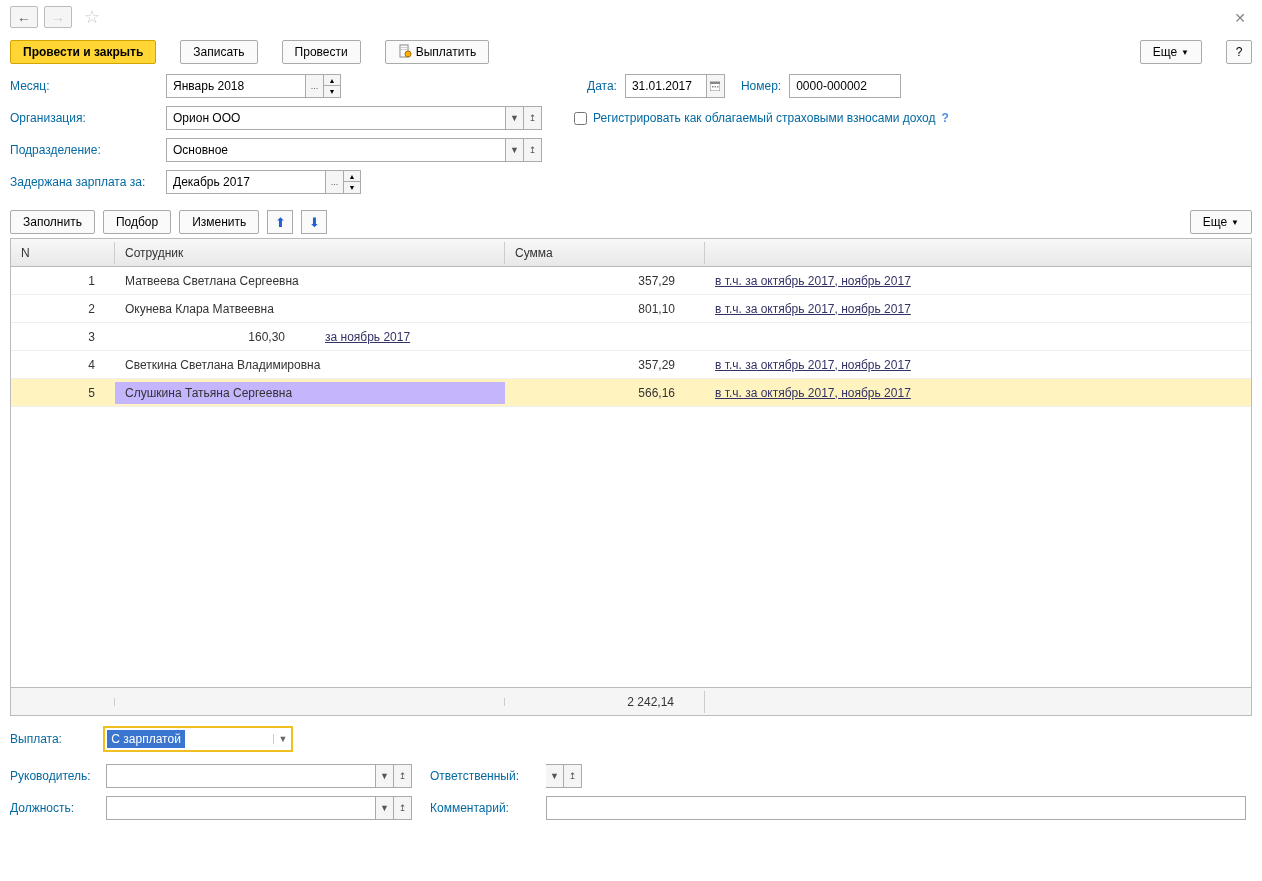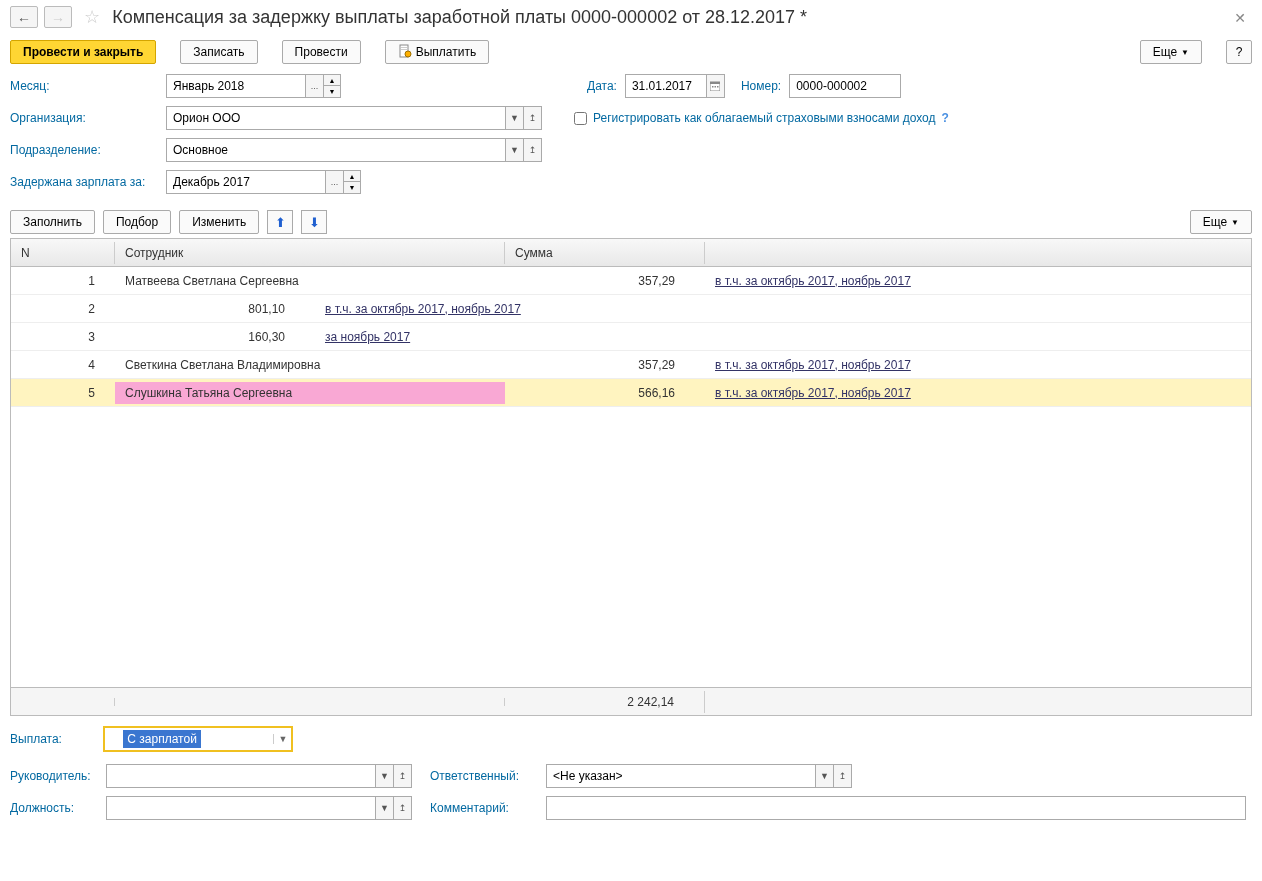--- a/index.html
+++ b/index.html
@@ -41,52 +41,51 @@
 .grid-head > div { padding: 4px 10px; border-right: 1px solid #ccc; font-size: 12px; }
 .col-n { width: 104px; text-align: left; }
 .col-emp { width: 390px; }
 .col-sum { width: 200px; }
 .col-detail { flex: 1; border-right: none !important; }
 
 .grid-body { height: 420px; overflow-y: auto; background: #fff; }
 .grid-row { display: flex; height: 28px; align-items: center; border-bottom: 1px solid #eee; }
 .grid-row > div { padding: 4px 10px; font-size: 12px; }
 .grid-row.selected { background: #fff4c0; }
-.grid-row.selected .emp-cell { background: #f9a8d4; }
+.grid-row.selected .emp-cell { background: #c4b5fd; }
 .n-cell { width: 104px; text-align: right; padding-right: 20px !important; }
 .emp-cell { width: 390px; }
 .sum-cell { width: 200px; text-align: right; padding-right: 30px !important; }
 .det-cell { flex: 1; }
 .det-cell a { color: #336; text-decoration: underline; cursor: pointer; }
 
 .grid-foot { display: flex; height: 28px; align-items: center; background: #f5f5f5; border-top: 1px solid #bbb; }
 .grid-foot > div { padding: 4px 10px; }
 .foot-n { width: 104px; border-right: 1px solid #ccc; }
 .foot-emp { width: 390px; border-right: 1px solid #ccc; }
 .foot-sum { width: 200px; text-align: right; padding-right: 30px !important; border-right: 1px solid #ccc; font-weight: normal; }
 .foot-det { flex: 1; }
 
 .bottom-form { padding: 10px; }
 .payout-row { margin-bottom: 12px; }
-.payout-select { border: 2px solid #f0c020; height: 26px; display: inline-flex; align-items: center; width: 190px; padding-left: 16px; }
+.payout-select { border: 2px solid #f0c020; height: 26px; display: inline-flex; align-items: center; width: 190px; }
 .payout-select .sel-text { background: #3a76d0; color: #fff; padding: 2px 4px; margin-left: 2px; }
 .payout-select .sel-arrow { margin-left: auto; width: 18px; border-left: 1px solid #ccc; text-align: center; font-size: 9px; color: #666; cursor: pointer; }
 .bcol { display: flex; align-items: center; gap: 6px; margin-bottom: 8px; }
 .wide-input { width: 270px; }
 .wlabel { width: 90px; }
 .wlabel2 { width: 110px; }
 </style>
 </head>
 <body>
 
 <div class="header">
   <button class="nav-btn">←</button>
   <button class="nav-btn disabled">→</button>
   <span class="star-icon">☆</span>
-  <span class="title">Компенсация за задержку выплаты заработной платы 0000-000002 от 28.12.2017 *</span>
   <span class="close-x">✕</span>
 </div>
 
 <div class="toolbar">
   <button class="btn btn-primary">Провести и закрыть</button>
   <button class="btn">Записать</button>
   <button class="btn">Провести</button>
   <button class="btn">
     <span><svg width="14" height="14" viewBox="0 0 14 14">
           <rect x="2" y="1" width="8" height="12" fill="#fff" stroke="#888"></rect>
@@ -191,20 +190,21 @@
   </div>
   <div class="grid-body" id="grid-body">
       <div class="grid-row">
         <div class="n-cell">1</div>
         <div class="emp-cell">Матвеева Светлана Сергеевна</div>
         <div class="sum-cell">357,29</div>
         <div class="det-cell"><a>в т.ч. за октябрь 2017, ноябрь 2017</a></div>
       </div>
       <div class="grid-row">
         <div class="n-cell">2</div>
+        <div class="emp-cell">Окунева Клара Матвеевна</div>
         <div class="sum-cell">801,10</div>
         <div class="det-cell"><a>в т.ч. за октябрь 2017, ноябрь 2017</a></div>
       </div>
       <div class="grid-row">
         <div class="n-cell">3</div>
         <div class="sum-cell">160,30</div>
         <div class="det-cell"><a>за ноябрь 2017</a></div>
       </div>
       <div class="grid-row">
         <div class="n-cell">4</div>
@@ -238,21 +238,20 @@
 
   <div class="bcol">
     <span class="label wlabel">Руководитель:</span>
     <div class="input-group">
       <input class="input wide-input" value="" style="">
       <button class="mini-btn">▼</button>
       <button class="mini-btn">↥</button>
     </div>
     <span class="label wlabel2" style="margin-left:12px">Ответственный:</span>
     <div class="input-group">
-      <input class="input wide-input" value="&lt;Не указан&gt;" style="">
       <button class="mini-btn">▼</button>
       <button class="mini-btn">↥</button>
     </div>
   </div>
 
   <div class="bcol">
     <span class="label wlabel">Должность:</span>
     <div class="input-group">
       <input class="input wide-input" value="" style="">
       <button class="mini-btn">▼</button>

